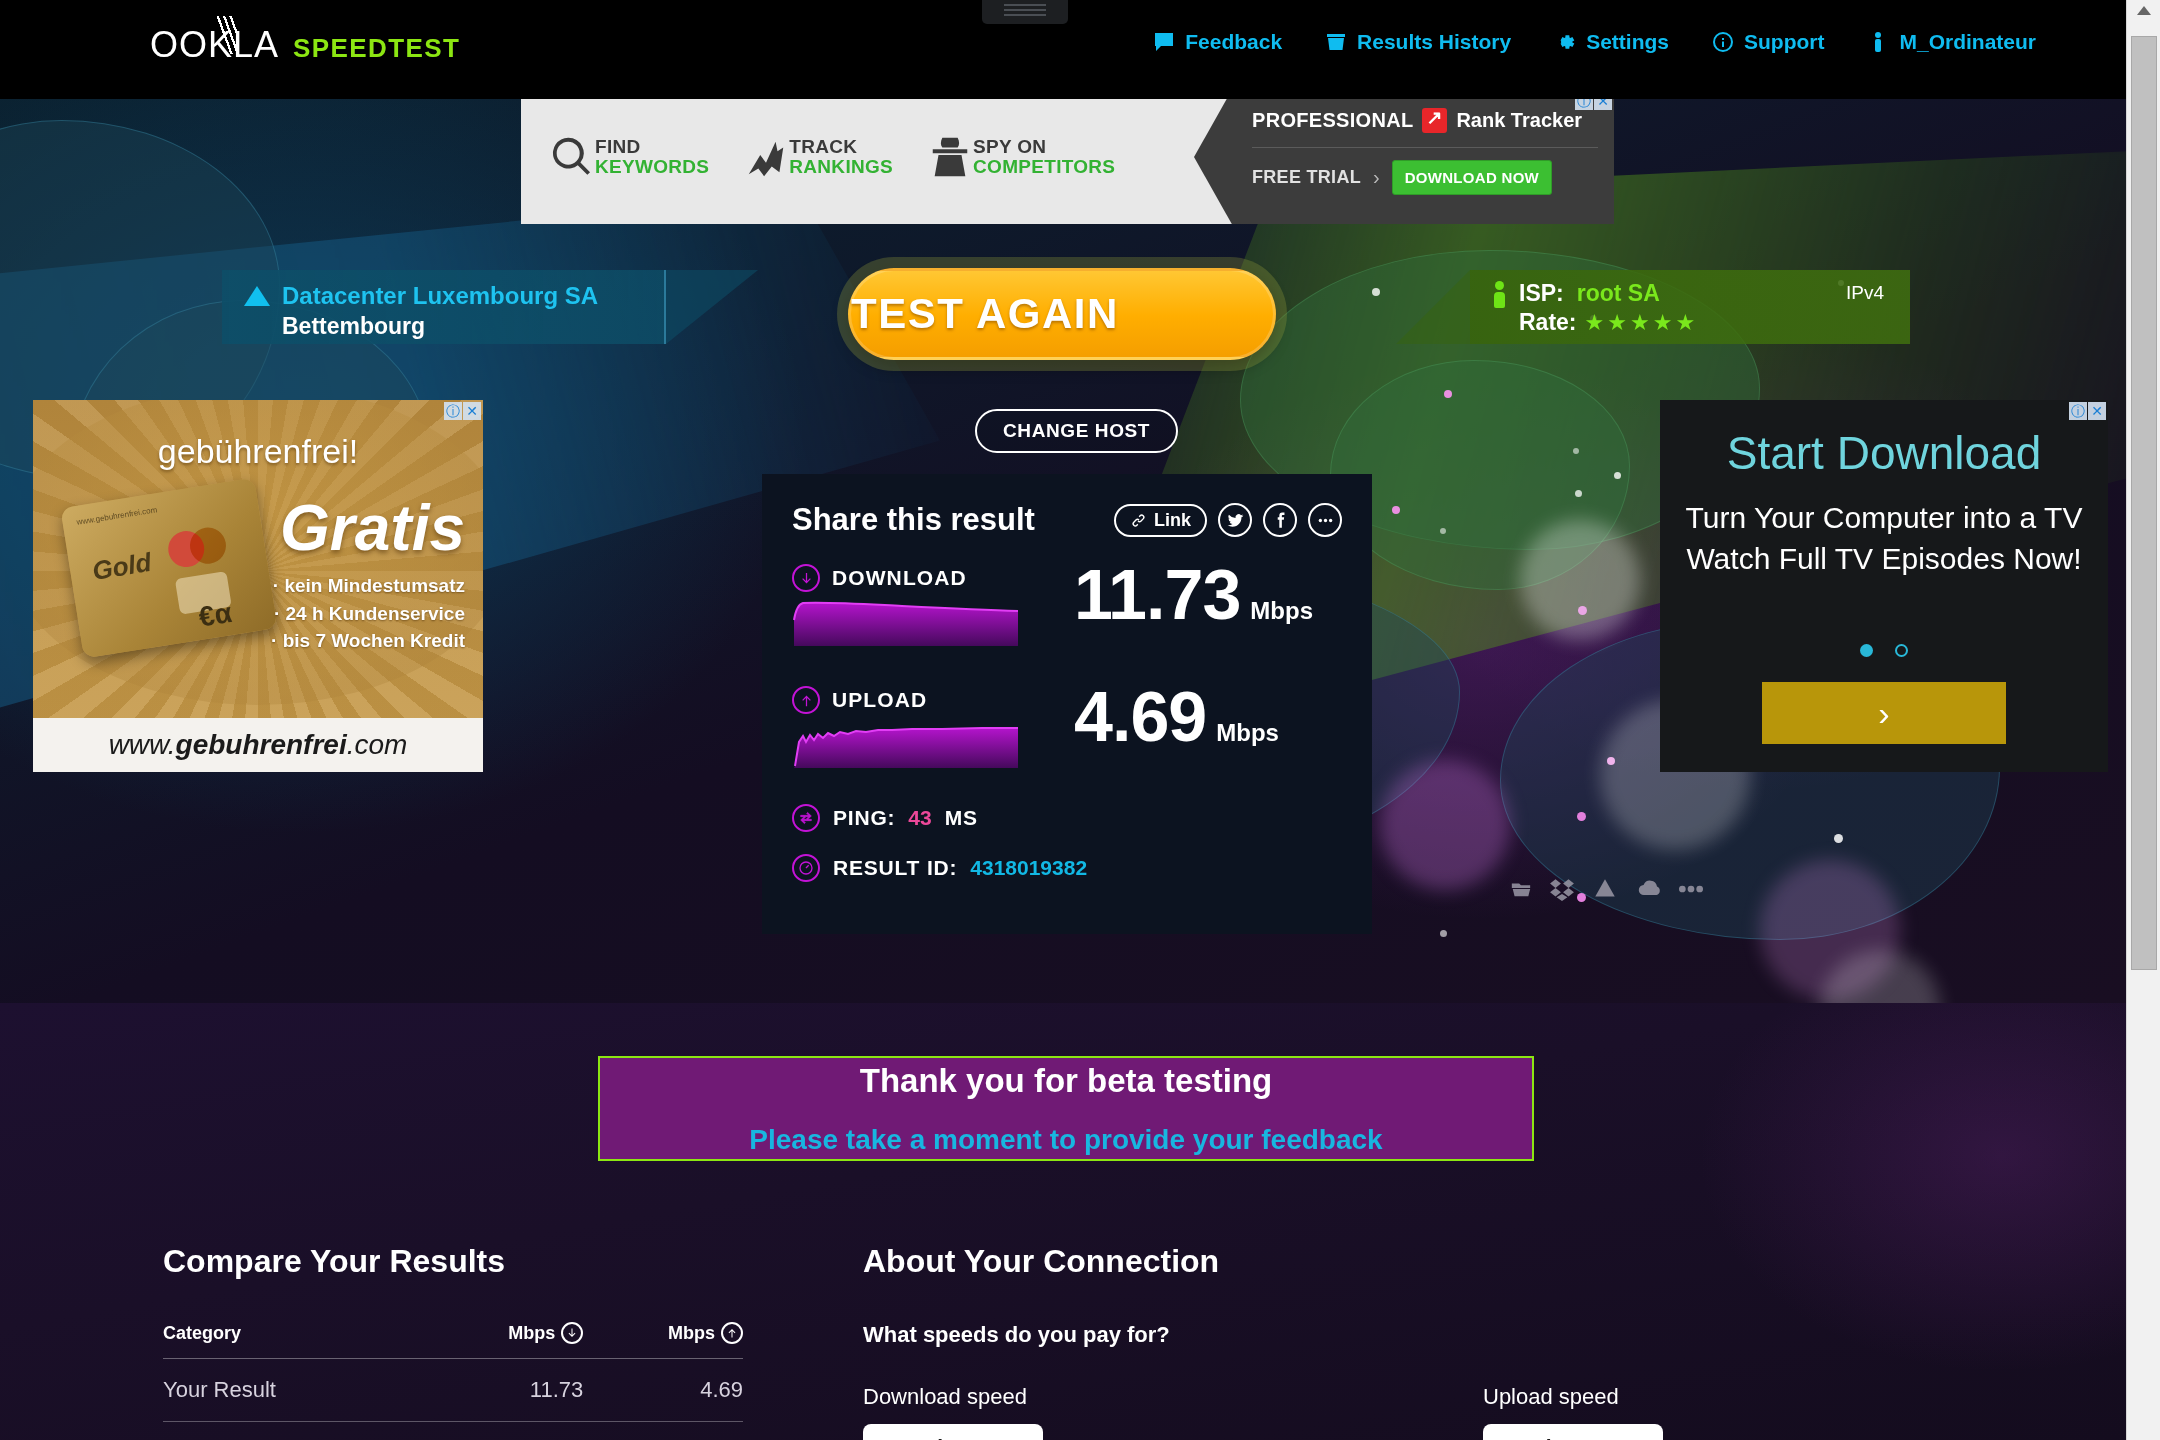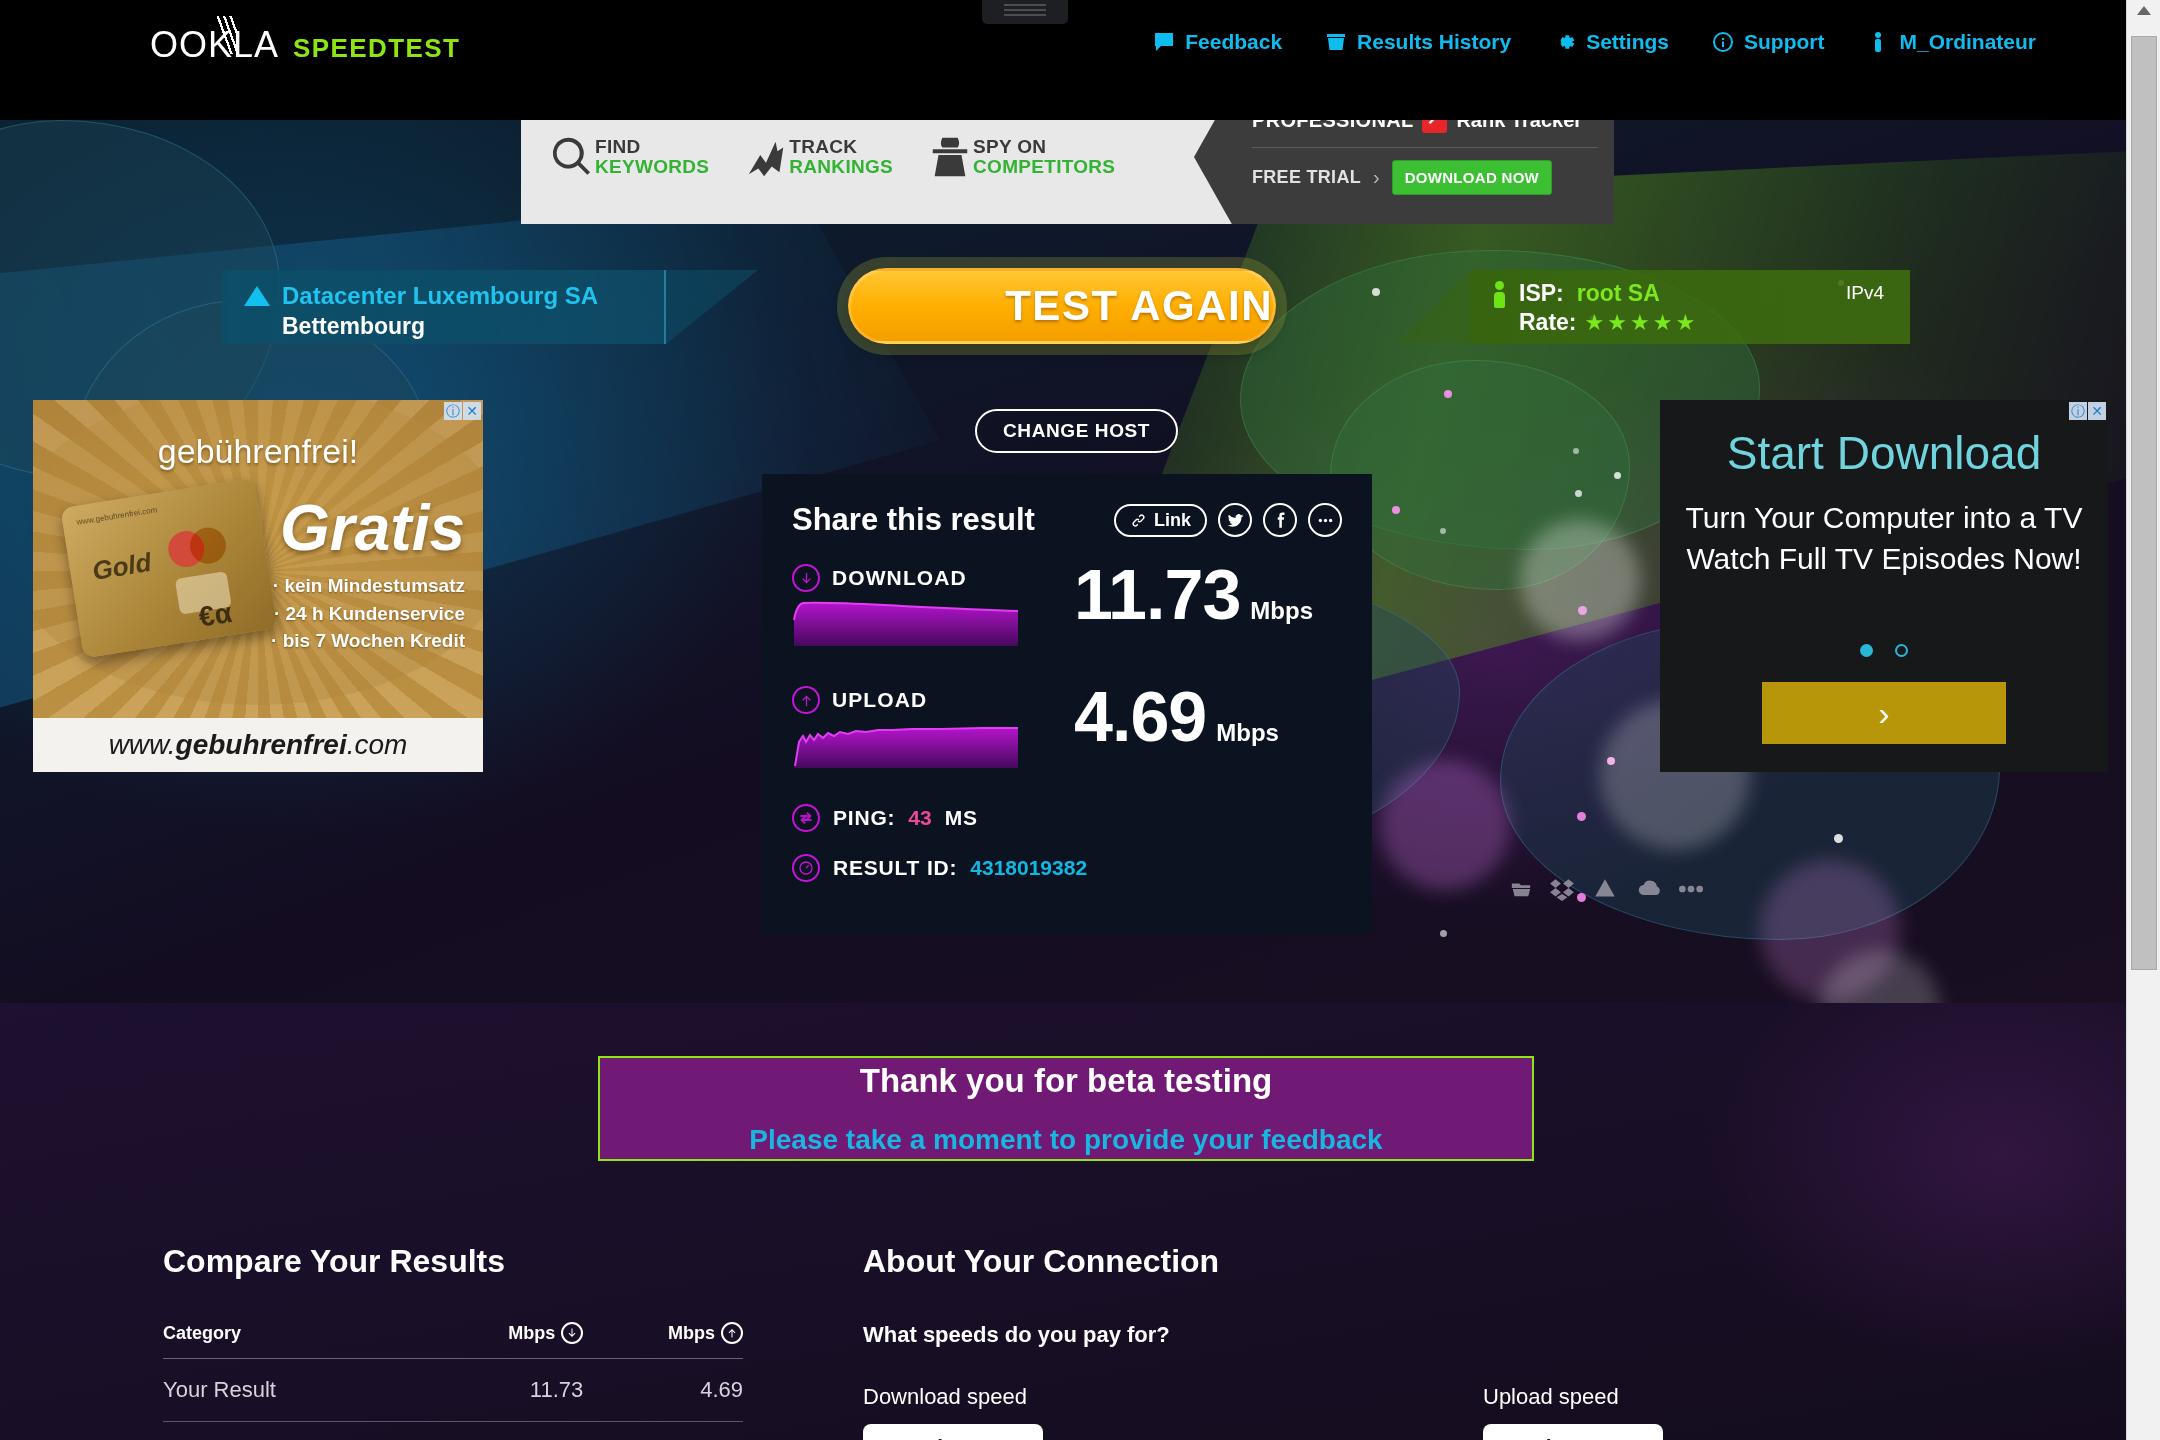--- a/index.html
+++ b/index.html
@@ -63,21 +63,21 @@
   .landmass.g { background: rgba(48,110,60,.42); border-color: rgba(90,180,110,.28); }
   .dot {
     position: absolute; border-radius: 50%;
     background: #fff;
   }
   .glow { position: absolute; border-radius: 50%; filter: blur(9px); }
 
   
   .topbar {
     position: absolute; left: 0; top: 0;
-    width: 2126px; height: 120px;
+    width: 2126px; height: 99px;
     background: #000;
     z-index: 40;
   }
   .drag-handle {
     position: absolute; left: 982px; top: 0;
     width: 86px; height: 24px;
     background: #1d1f22;
     border-radius: 0 0 5px 5px;
   }
   .drag-handle i {
@@ -210,26 +210,26 @@
   .chip-isp .val { color: #7ae81c; font-size: 23px; font-weight: bold; }
   .chip-isp .row2 { display: flex; align-items: center; gap: 8px; margin-top: 2px; }
   .chip-isp .stars { color: #7ae81c; font-size: 22px; letter-spacing: 3px; }
   .chip-isp .ipv { position: absolute; right: 26px; top: 12px; color: #fff; font-size: 19px; }
 
   
   .test-again-wrap {
     position: absolute; left: 848px; top: 268px; z-index: 22;
   }
   .test-again {
-    width: 428px; height: 76px;
+    width: 428px; height: 92px;
     background: linear-gradient(180deg, #ffc733 0%, #ffae00 52%, #f59e00 100%);
     border-radius: 48px;
     border: 3px solid rgba(255,255,255,.18);
     box-shadow: 0 0 0 11px rgba(150,160,60,.30), 0 6px 16px rgba(0,0,0,.45);
-    display: flex; align-items: center; justify-content: flex-end;
+    display: flex; align-items: center; justify-content: flex-start;
     cursor: pointer;
   }
   .test-again span {
     color: #fff; font-size: 42px; font-weight: bold; letter-spacing: 1.5px;
     text-shadow: 0 2px 3px rgba(140,80,0,.6);
   }
   .change-host {
     position: absolute; left: 975px; top: 409px; z-index: 22;
     padding: 9px 26px; border: 2px solid #fff; border-radius: 22px;
     color: #fff; font-size: 19px; font-weight: bold; letter-spacing: .6px;

